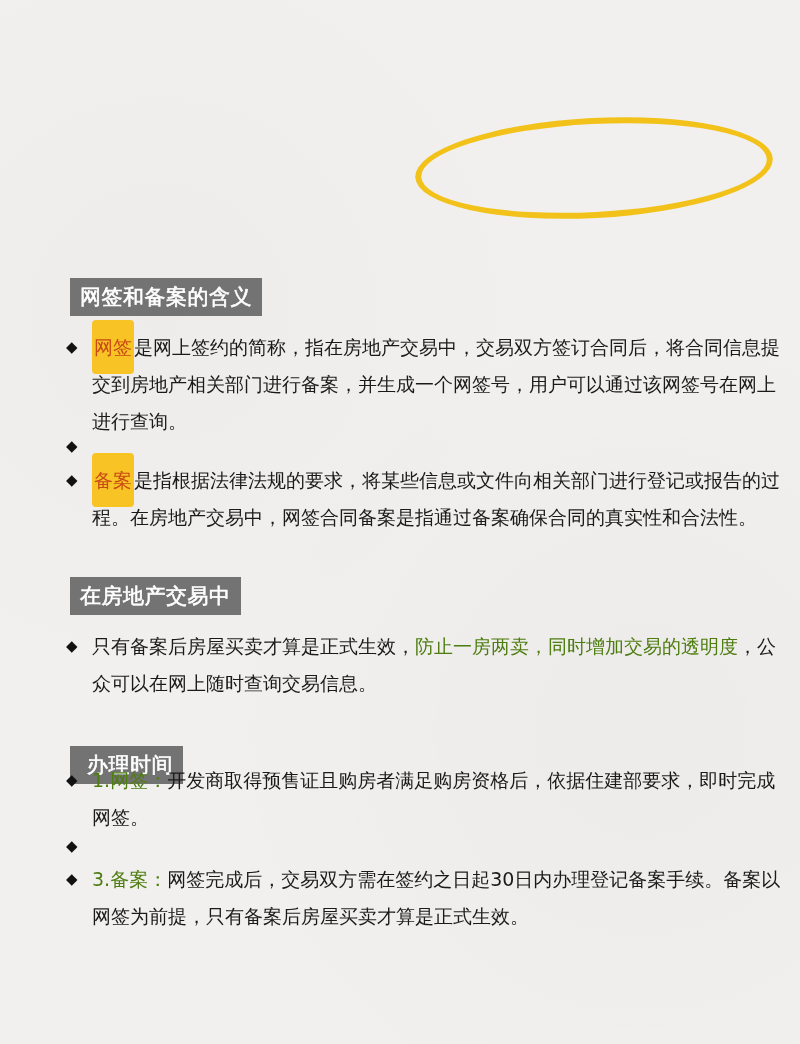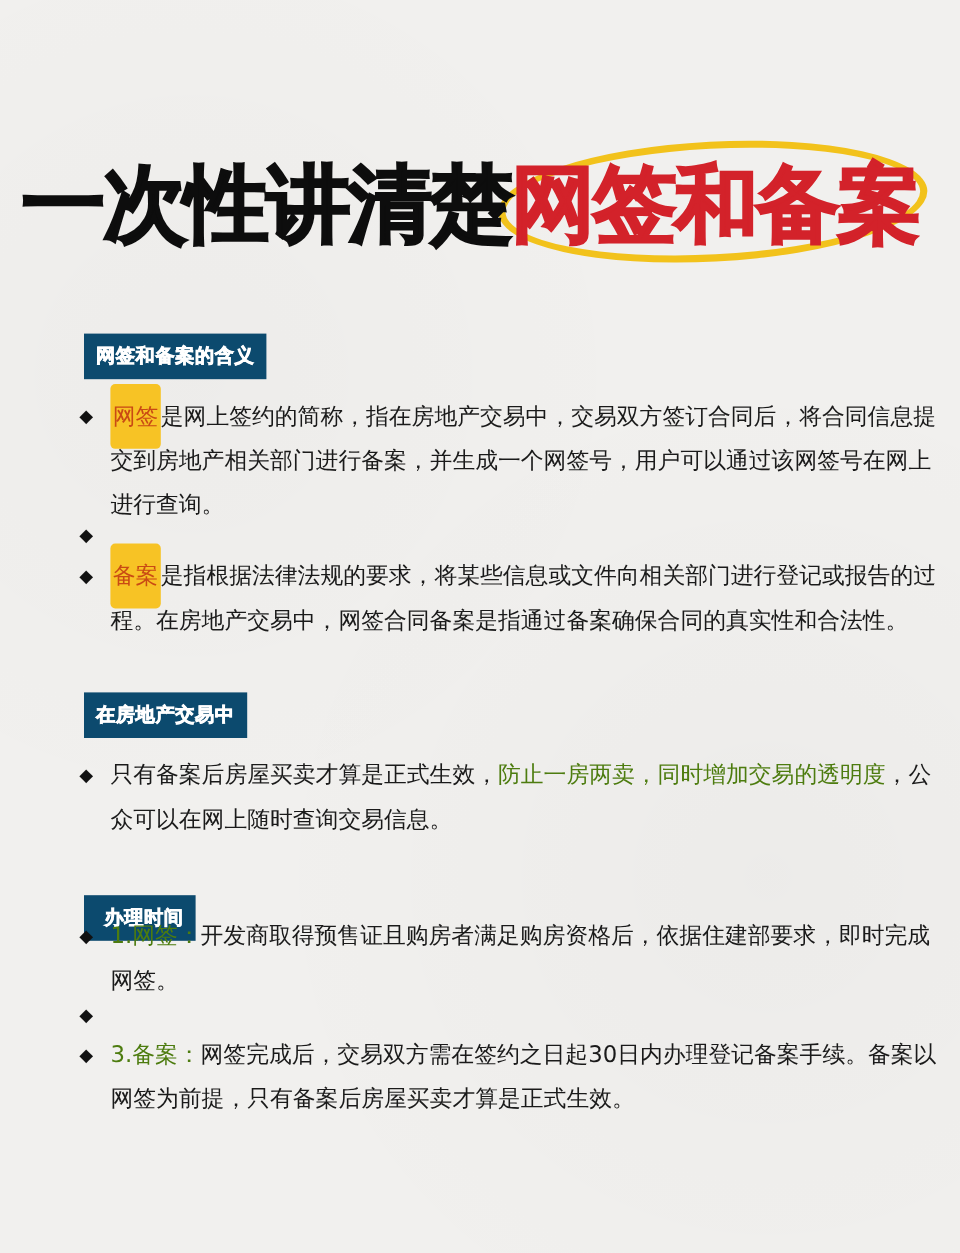--- a/index.html
+++ b/index.html
@@ -24,22 +24,22 @@
   .title .black { color: #0d0d0d; }
   .title .red { color: #d3222a; }
   .ellipse {
     position: absolute; left: 415px; top: 0px; width: 358px; height: 100px;
     border: 6px solid #f2c21b; border-radius: 50%;
     transform: rotate(-3deg);
     box-sizing: border-box;
   }
   .section-tag {
     position: absolute; left: 70px;
-    background: #0c4a6e; color: #ffffff;
-    font-weight: 700; font-size: 16px; line-height: 38px;
+    background: #737373; color: #ffffff;
+    font-weight: 400; font-size: 21px; line-height: 38px;
     padding: 0 10px; letter-spacing: 0.5px;
     -webkit-text-stroke: 0.6px #ffffff;
   }
   .item {
     position: absolute; left: 66px; width: 720px;
     font-size: 19px; line-height: 37px;
   }
   .item .bullet {
     position: absolute; left: 0; top: 0; width: 20px;
     font-size: 15px; color: #111;
@@ -49,23 +49,20 @@
     color: #c94a14; background: #f7c325;
     border-radius: 4px; padding: 16px 2px;
   }
   .red-txt { color: #4d7c0f; }
 </style>
 </head>
 <body>
 
 <div class="title-wrap">
   <div class="ellipse"></div>
-  <div class="title">
-    <span class="black">一次性讲清楚</span><span class="red">网签和备案</span>
-  </div>
 </div>
 
 <div class="section-tag" style="top:278px;">网签和备案的含义</div>
 
 <div class="item" style="top:329px;">
   <span class="bullet">◆</span>
   <span class="text"><span class="hl">网签</span><span>是网上签约的简称，指在房地产交易中，交易双方签订合同后，将合同信息提交到房地产相关部门进行备案，并生成一个网签号，用户可以通过该网签号在网上进行查询。</span></span>
 </div>
 
 <div class="item" style="top:428px;">

